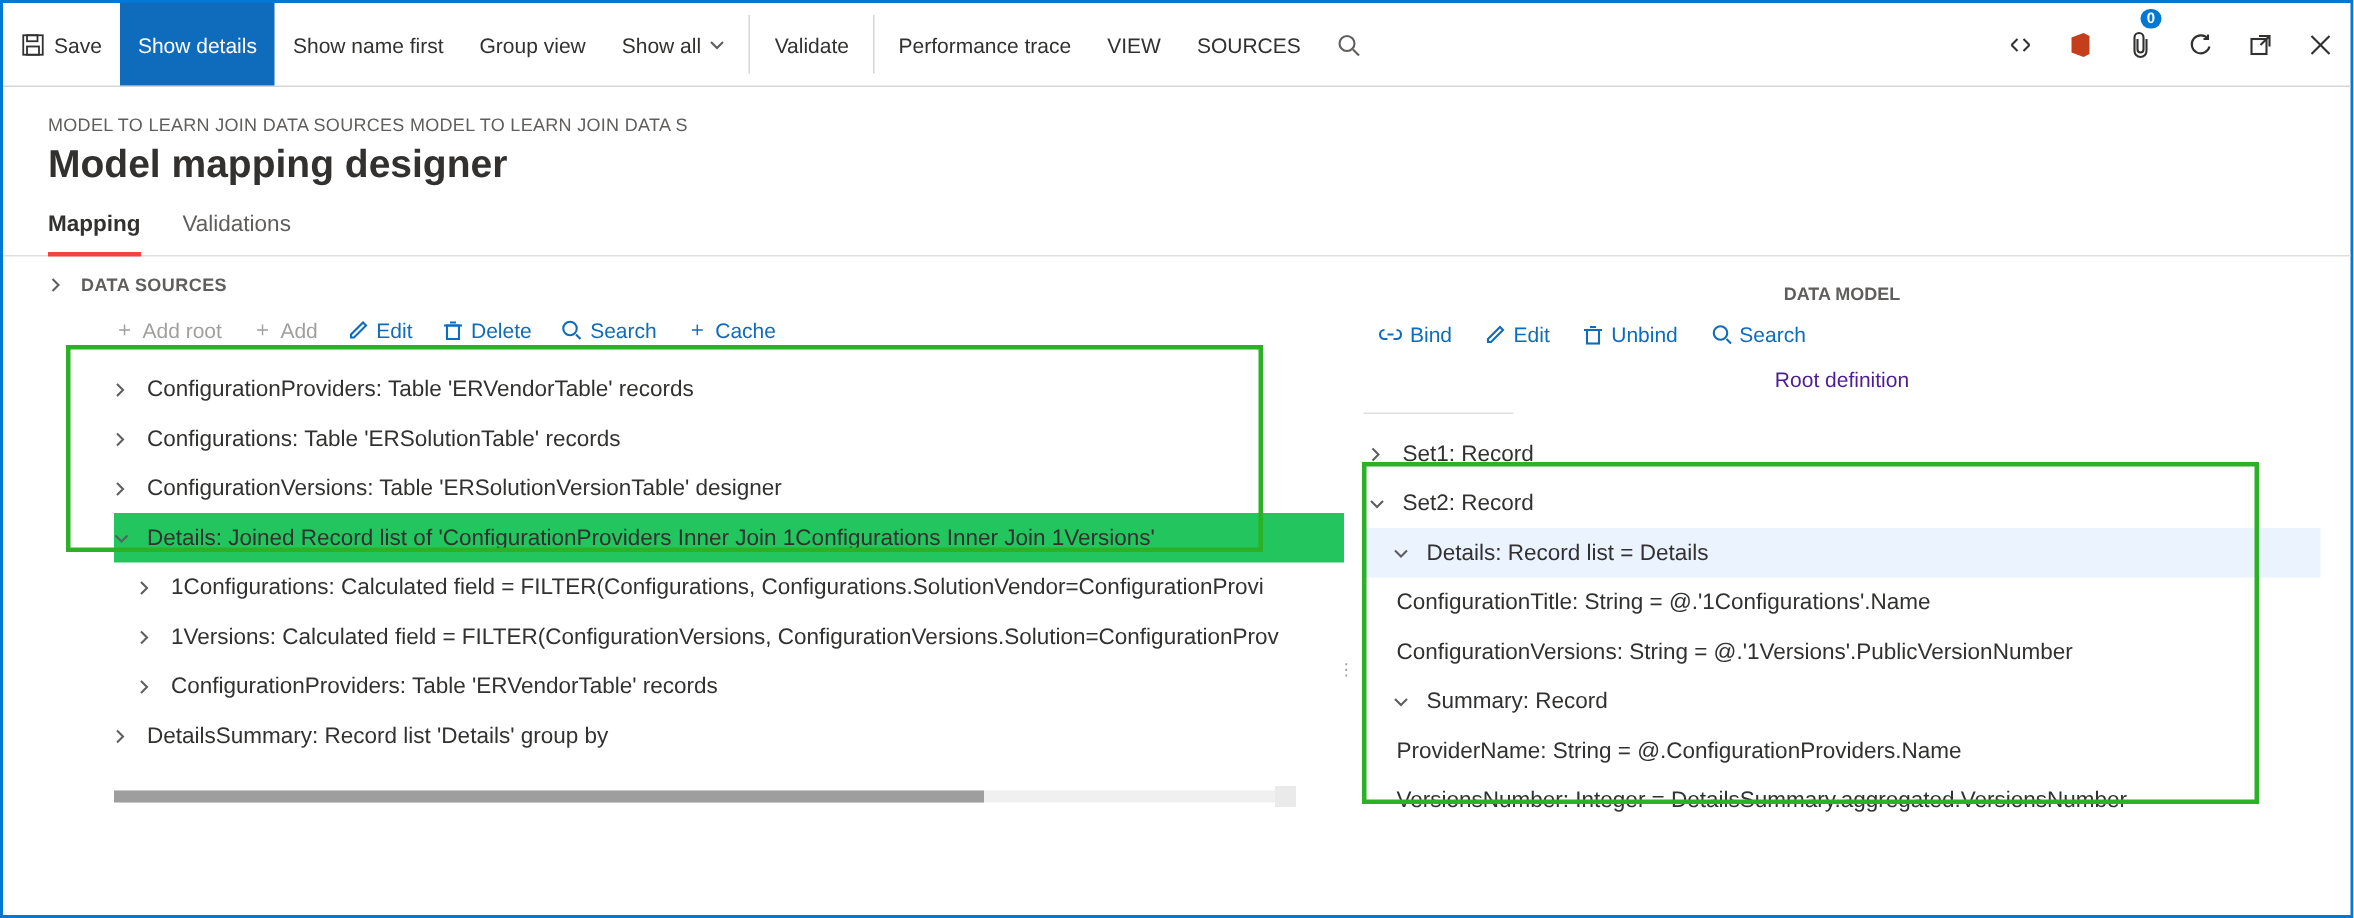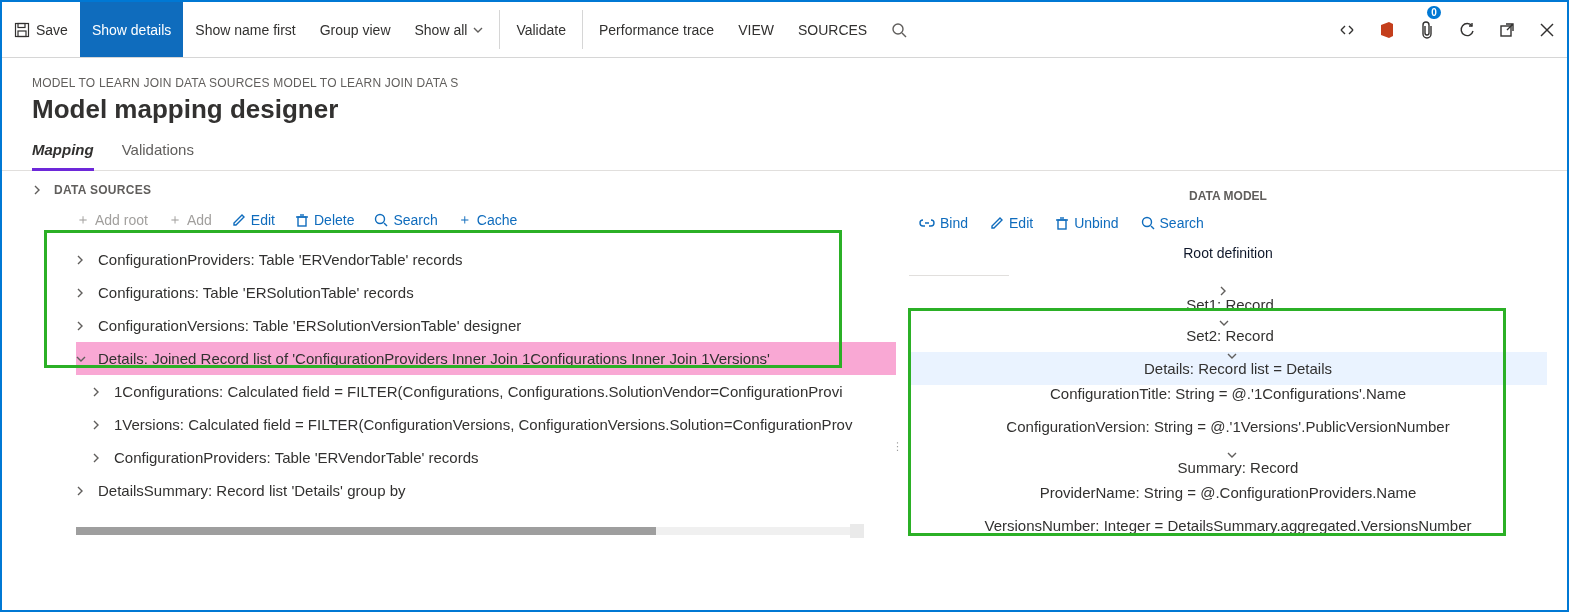--- a/index.html
+++ b/index.html
@@ -52,21 +52,21 @@
     border-radius:8px; padding:0 4px; line-height:13px;
     min-width:14px; text-align:center;
   }
   
   .page-head { padding: 18px 30px 6px 30px; }
   .crumb { font-size:12px; color:#605e5c; text-transform:uppercase; letter-spacing:.2px;}
   .title { font-size:26px; font-weight:600; margin-top:4px; }
   
   .tabs { display:flex; gap:28px; padding:10px 30px 0 30px; border-bottom:1px solid #e1dfdd;}
   .tab { padding:0 0 10px 0; color:#605e5c; cursor:pointer; font-size:15px;}
-  .tab.active { color:#323130; font-weight:600; border-bottom:3px solid #6d28d9; margin-bottom:-1px;font-style:italic;}
+  .tab.active { color:#323130; font-weight:600; border-bottom:3px solid #ef4444; margin-bottom:-1px;}
   
   .body { display:flex; height: calc(612px - 40px - 80px - 44px); }
   .left { flex:0 0 895px; border-right:0px; padding:0 0 0 30px; position:relative;}
   .right { flex:1; padding:0 20px 0 12px;text-align:center; }
   .panel-head {
     display:flex; align-items:center; gap:8px;
     color:#605e5c; font-size:12px; font-weight:700; letter-spacing:.3px;
     padding:12px 0 8px 0; text-transform:uppercase;
   }
   .collapse-chev { width:14px; color:#605e5c; cursor:pointer;}
@@ -75,43 +75,43 @@
   .action.muted { color:#a19f9d; cursor:default;}
   
   .tree { padding:0 0 8px 44px; position:relative;}
   .tree-scroll { width:820px; overflow:hidden; position:relative;}
   .node {
     display:flex; align-items:center;
     height:33px; font-size:15px; color:#323130;
     white-space:nowrap; overflow:hidden; text-overflow:ellipsis;
   }
   .node .chev { width:14px; margin-right:8px; color:#605e5c; flex:none;}
-  .node.selected { background:#f9a8d4; }
+  .node.selected { background:#22c55e; }
   .indent-1 { padding-left: 0px;}
   .indent-2 { padding-left: 16px;}
   .highlight-box-left {
     position:absolute;
     border:3px solid #2bb026;
     pointer-events:none;
     left:42px; top:228px; width:798px; height:138px;
   }
   .hscroll {
     margin:6px 0 0 44px; width:788px; height:18px; position:relative;
   }
   .hscroll-track{ position:absolute; left:0; top:6px; height:8px; width:100%; background:#f0f0f0;}
   .hscroll-thumb{ position:absolute; left:0; top:6px; height:8px; width:580px; background:#9e9e9e;}
   .hscroll-end{ position:absolute; right:0; top:3px; width:14px; height:14px; background:#eaeaea;}
   .splitter{ position:absolute; right:-6px; top:60%; color:#9e9e9e; font-size:11px;}
   
   .dm-head { color:#605e5c; font-size:12px; font-weight:700; padding:18px 0 8px 0;}
   .dm-actions { display:flex; gap:22px; padding:4px 0 10px 10px;}
   .dm-actions .action { color:#0f6cbd;}
-  .rootdef { color:#0f172a; font-size:14px; padding:4px 0 10px 0;}
+  .rootdef { color:#4c1d95; font-size:14px; padding:4px 0 10px 0;}
   .dm-divider{ border-top:1px solid #e1dfdd; margin:4px 0 10px 0; width:100px;}
-  .dm-tree .node { height:33px; font-size:15px;flex-direction:column;}
+  .dm-tree .node { height:33px; font-size:15px;}
   .dm-tree .i0{padding-left:4px;}
   .dm-tree .i1{padding-left:20px;}
   .dm-tree .i2{}
   .dm-tree .node.selected2 { background:#eaf3ff;}
   .highlight-box-right{
     position:absolute;
     border:3px solid #2bb026;
     pointer-events:none;
     left:906px; top:306px; width:598px; height:228px;
   }
@@ -423,21 +423,21 @@
               </svg>
             </span>
           <span>Details: Record list = Details</span>
         </div>
         <div class="node i2">
           <span class="chev" style="width:14px"></span>
           <span>ConfigurationTitle: String = @.'1Configurations'.Name</span>
         </div>
         <div class="node i2">
           <span class="chev" style="width:14px"></span>
-          <span>ConfigurationVersion: String = @.'1Versions'.PublicVersionNumber</span>
+          <span>ConfigurationVersions: String = @.'1Versions'.PublicVersionNumber</span>
         </div>
         <div class="node i1">
           <span class="chev">
               <svg width="10" height="8" viewBox="0 0 10 8">
                 <path d="M1 2 L5 6 L9 2" stroke="#605e5c" stroke-width="1.4" fill="none"></path>
               </svg>
             </span>
           <span>Summary: Record</span>
         </div>
         <div class="node i2">

